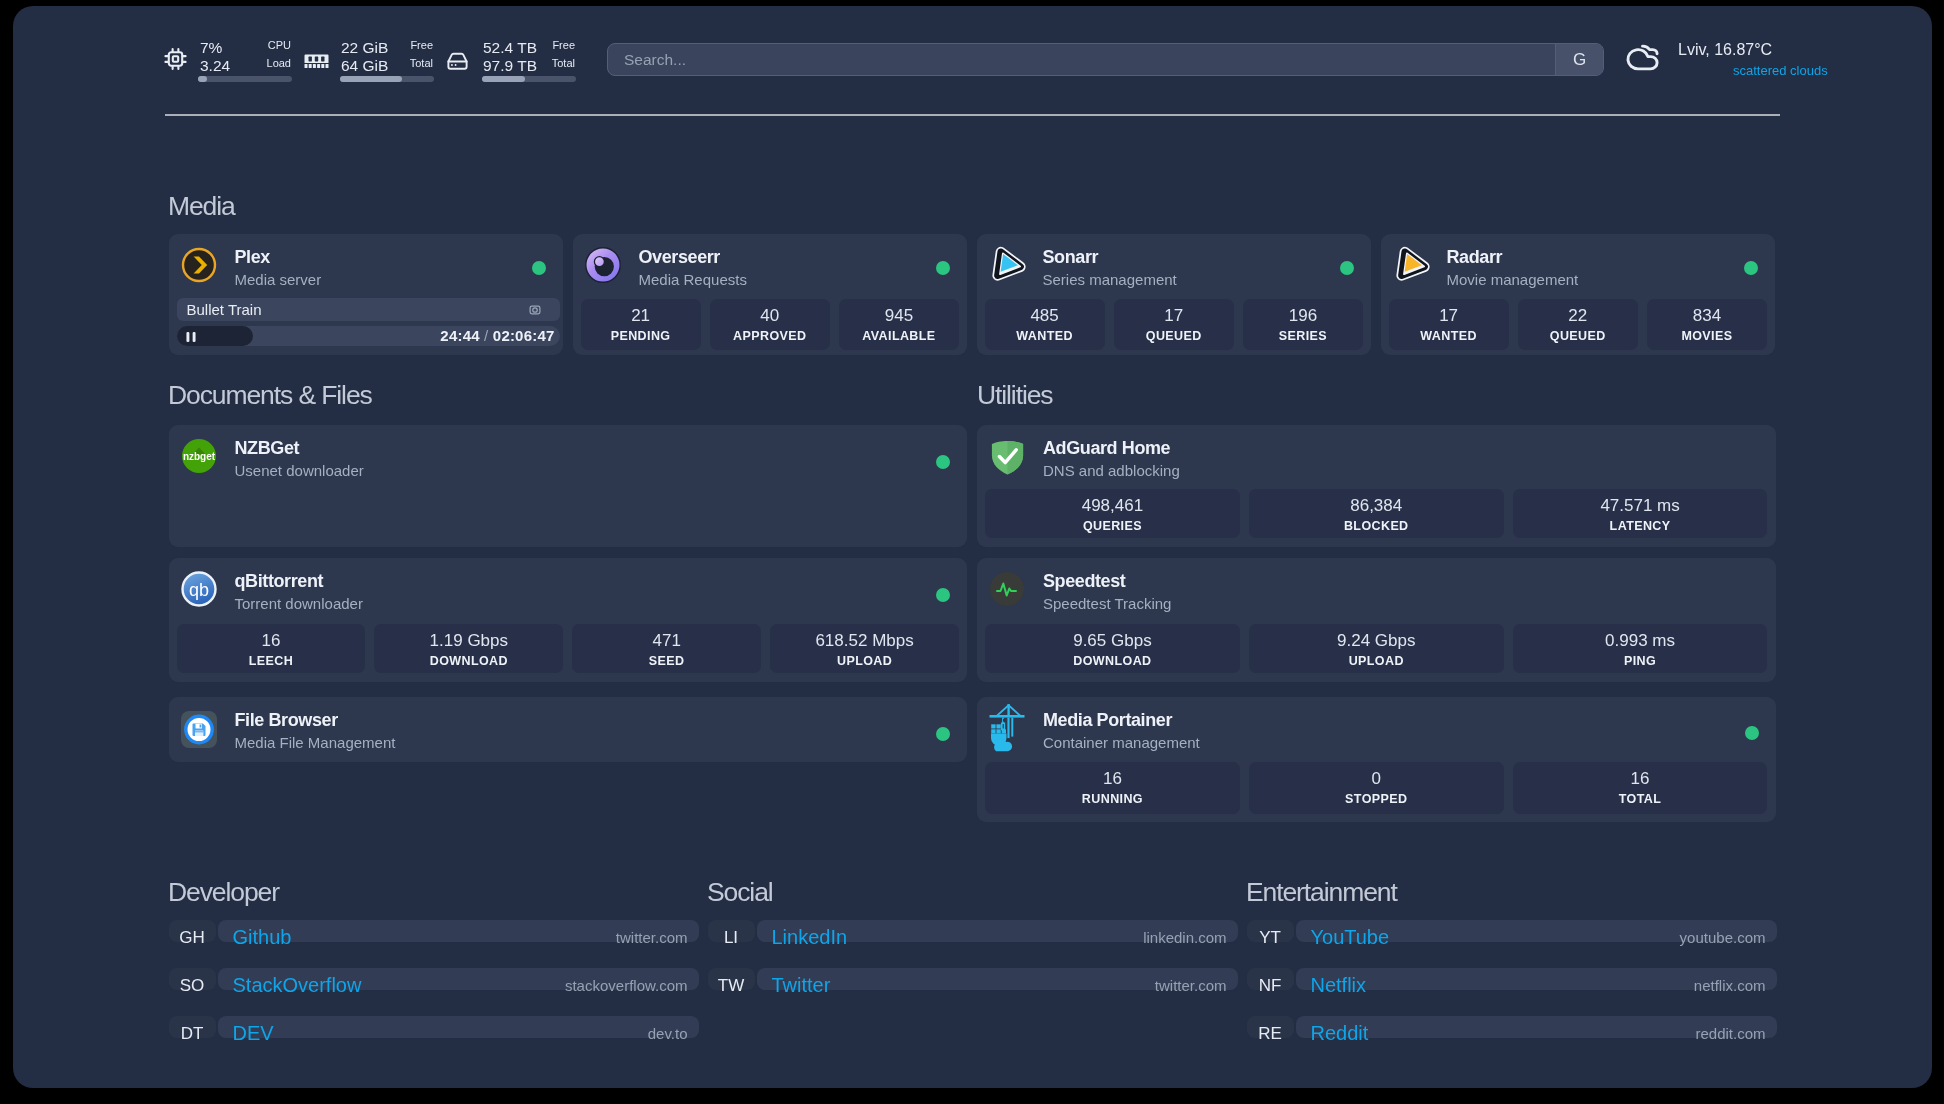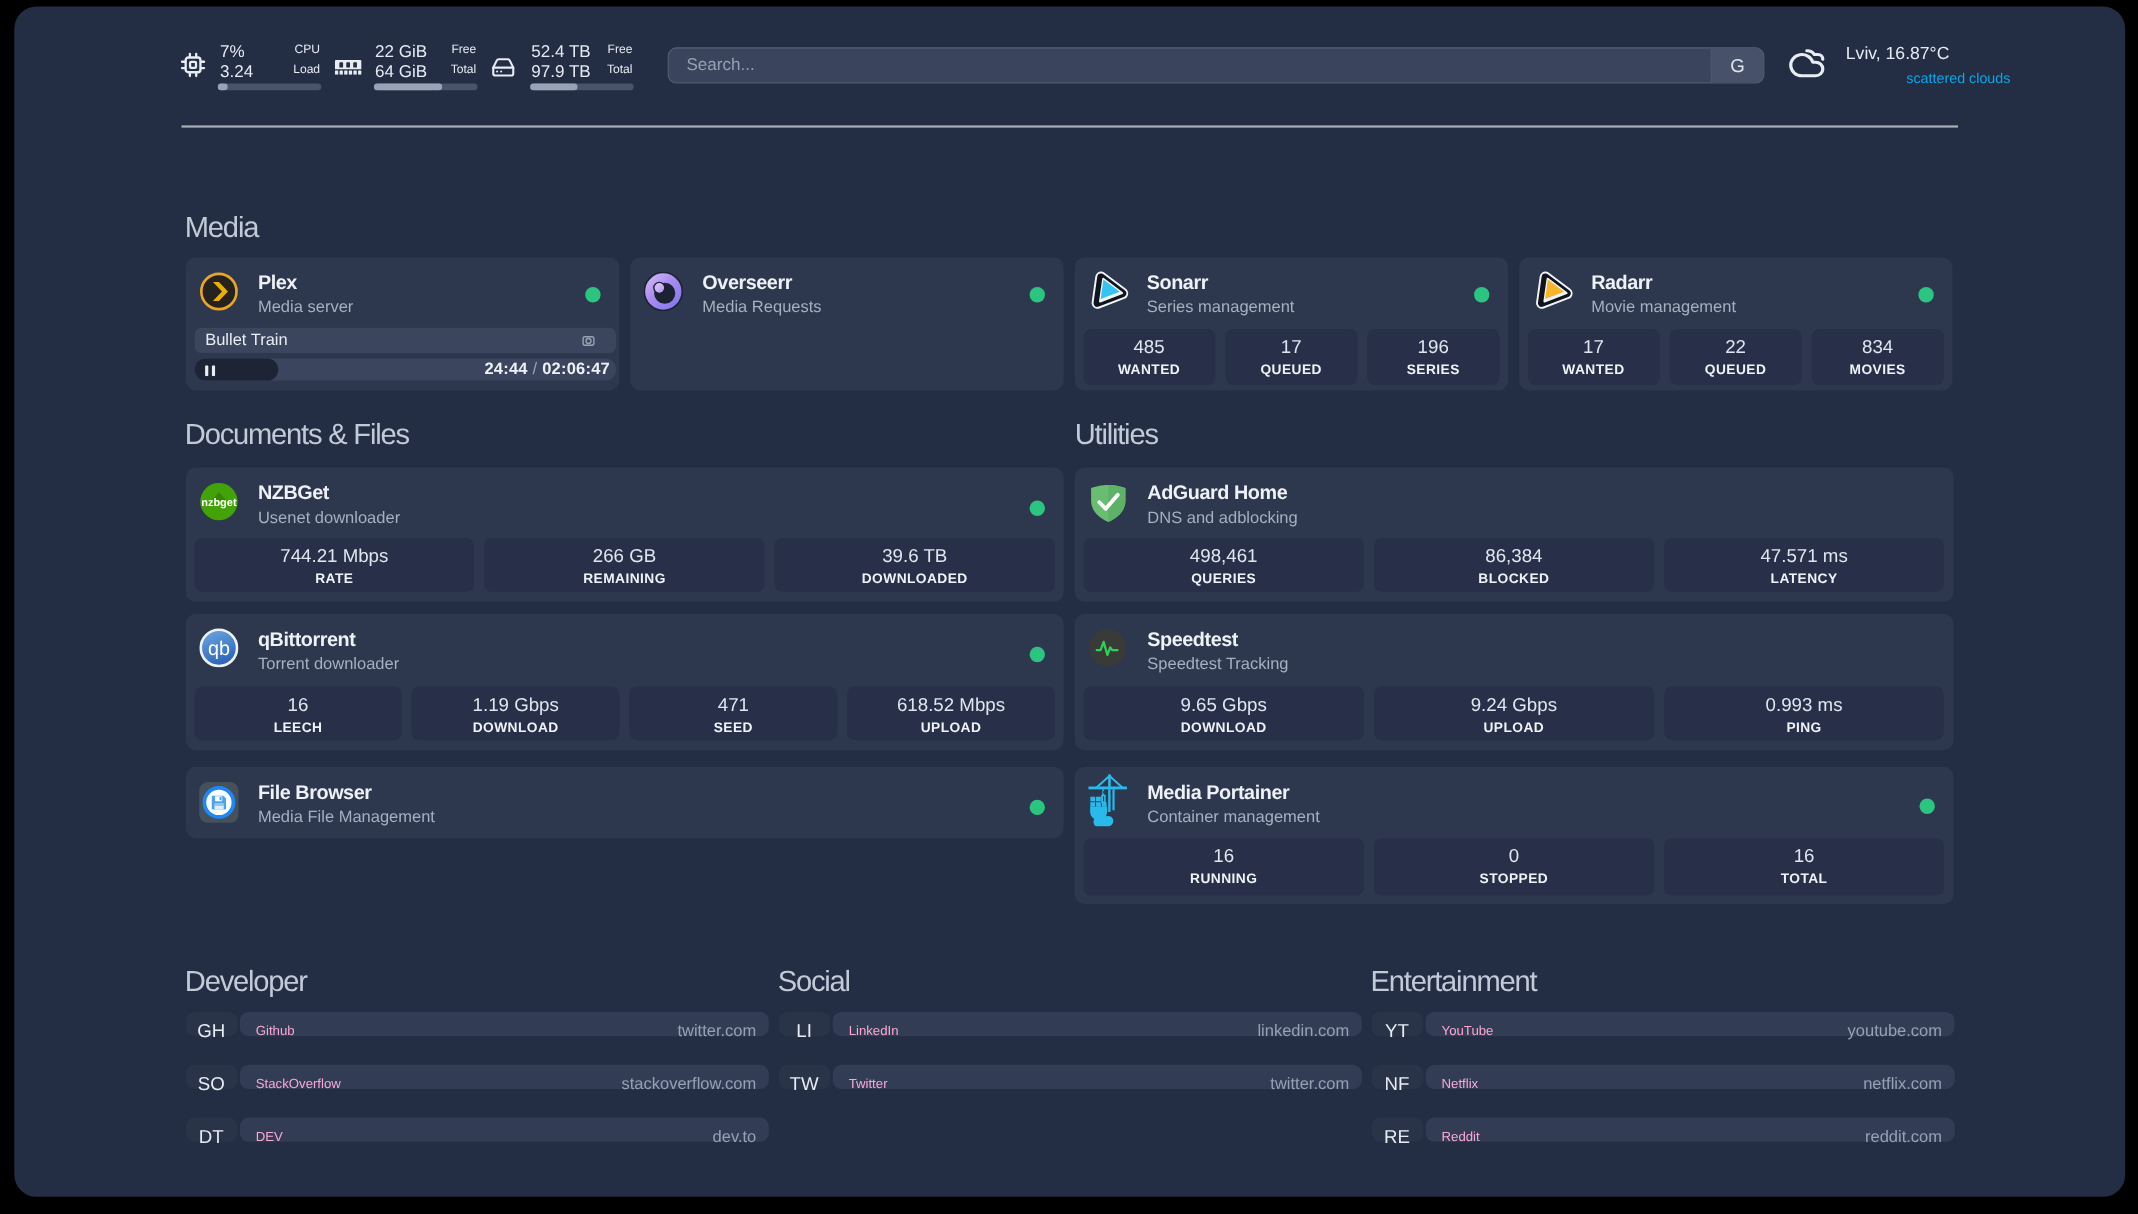--- a/index.html
+++ b/index.html
@@ -14,21 +14,21 @@
 .stat{flex:1;background:#273048;border-radius:7px;text-align:center}
 .n{font-size:17px;color:#e0e6ef;margin-top:7px}
 .l{font-size:12.5px;font-weight:700;color:#eff3f8;letter-spacing:.4px;margin-top:3px}
 .tl{position:absolute;font-size:15.5px;color:#e6ebf3;white-space:nowrap}
 .tr{position:absolute;font-size:11px;color:#e6ebf3;white-space:nowrap;transform:translateX(-100%)}
 .bar{position:absolute;height:6px;border-radius:3px;background:#49536a}
 .fill{position:absolute;top:0;height:6px;border-radius:3px;background:#99a3b7}
 .bm{position:absolute;display:flex;height:22px}
 .ab{width:47px;background:#2a3449;border-radius:8px;text-align:center;line-height:35px;font-size:17px;font-weight:500;color:#e7ecf4;flex:none}
 .bb{flex:1;margin-left:2px;background:#323c54;border-radius:8px;position:relative}
-.bn{position:absolute;left:15px;top:0;line-height:35px;font-size:12px;color:#f9a8d4}
+.bn{position:absolute;left:15px;top:0;line-height:35px;font-size:20px;color:#0ea5e9}
 .bu{position:absolute;right:11px;top:0;line-height:35px;font-size:15px;color:#97a1b4}
 svg{display:block}
 </style></head><body>
 <div class="panel"></div>
 
 <svg class="abs" style="left:164px;top:47px" width="23" height="24" viewBox="0 0 24 24">
     <g fill="none" stroke="#e8edf4" stroke-width="2.2" stroke-linecap="round">
       <rect x="5" y="5" width="14" height="14" rx="2.5"></rect>
       <rect x="9.2" y="9.2" width="5.6" height="5.6" rx="1"></rect>
       <path d="M9 1.5v3M15 1.5v3M9 19.5v3M15 19.5v3M1.5 9h3M1.5 15h3M19.5 9h3M19.5 15h3"></path>
@@ -138,20 +138,34 @@
           <stop offset="1" stop-color="#b195f2"></stop>
         </linearGradient>
       </defs>
 <circle cx="18" cy="18" r="17.2" fill="url(#ovg)" stroke="#1b2232" stroke-width="1.4"></circle>
       <circle cx="19.3" cy="19.6" r="9.6" fill="#1b2232"></circle>
       <circle cx="14.4" cy="14.7" r="5" fill="url(#ovg2)" stroke="#1b2232" stroke-width="1.3"></circle>
     </svg>
     <div class="t">Overseerr</div>
     <div class="s">Media Requests</div>
     <div class="dot" style="top:27px"></div>
+    <div class="stats" style="top:65px;height:51px">
+      <div class="stat">
+        <div class="n">21</div>
+        <div class="l">PENDING</div>
+      </div>
+      <div class="stat">
+        <div class="n">40</div>
+        <div class="l">APPROVED</div>
+      </div>
+      <div class="stat">
+        <div class="n">945</div>
+        <div class="l">AVAILABLE</div>
+      </div>
+    </div>
   </div>
 <div class="card" style="left:976.5px;top:234px;width:394.5px;height:121px">
     <svg class="abs" style="left:12px;top:11px" width="38" height="40" viewBox="0 0 38 40">
       <g transform="rotate(8 19 20)">
         <polygon points="10.2,8.2 31.5,20 10.2,31.8" fill="#f2f4f8" stroke="#f2f4f8" stroke-width="10.5" stroke-linejoin="round"></polygon>
         <polygon points="10.2,8.2 31.5,20 10.2,31.8" fill="#10141d" stroke="#10141d" stroke-width="7" stroke-linejoin="round"></polygon>
         <polygon points="10.2,8.2 31.5,20 10.2,31.8" fill="#f2f4f8" stroke="#f2f4f8" stroke-width="2.2" stroke-linejoin="round" transform="translate(1.4 0) scale(.88) translate(2.3 2.4)"></polygon>
         <polygon points="10.2,8.2 31.5,20 10.2,31.8" fill="#36c3f2" transform="translate(1.4 0) scale(.76) translate(4.6 4.8)"></polygon>
       </g>
     </svg>
@@ -202,34 +216,20 @@
   </div>
 <div class="card" style="left:168.5px;top:424.5px;width:798.5px;height:122px">
     <svg class="abs" style="left:12px;top:13px" width="36" height="36" viewBox="0 0 36 36">
       <circle cx="18" cy="18" r="17" fill="#42a207"></circle>
       <path d="M11.5 16.5l6.5-7 6.5 7z" fill="#378406"></path>
       <text x="18" y="21.8" font-size="10" font-weight="700" fill="#fff" text-anchor="middle" font-family="Liberation Sans,sans-serif">nzbget</text>
     </svg>
     <div class="t">NZBGet</div>
     <div class="s">Usenet downloader</div>
     <div class="dot" style="top:30px"></div>
-    <div class="stats" style="top:64px;height:49px">
-      <div class="stat">
-        <div class="n">744.21 Mbps</div>
-        <div class="l">RATE</div>
-      </div>
-      <div class="stat">
-        <div class="n">266 GB</div>
-        <div class="l">REMAINING</div>
-      </div>
-      <div class="stat">
-        <div class="n">39.6 TB</div>
-        <div class="l">DOWNLOADED</div>
-      </div>
-    </div>
   </div>
 <div class="card" style="left:168.5px;top:558px;width:798.5px;height:123.5px">
     <svg class="abs" style="left:12px;top:13px" width="36" height="36" viewBox="0 0 36 36">
       <defs>
         <linearGradient id="qbg" x1="0" y1="0" x2=".4" y2="1">
           <stop offset="0" stop-color="#71a9e0"></stop>
           <stop offset="1" stop-color="#2d66bb"></stop>
         </linearGradient>
       </defs>
       <circle cx="18" cy="18" r="16.5" fill="url(#qbg)" stroke="#edf2f8" stroke-width="2.4"></circle>

